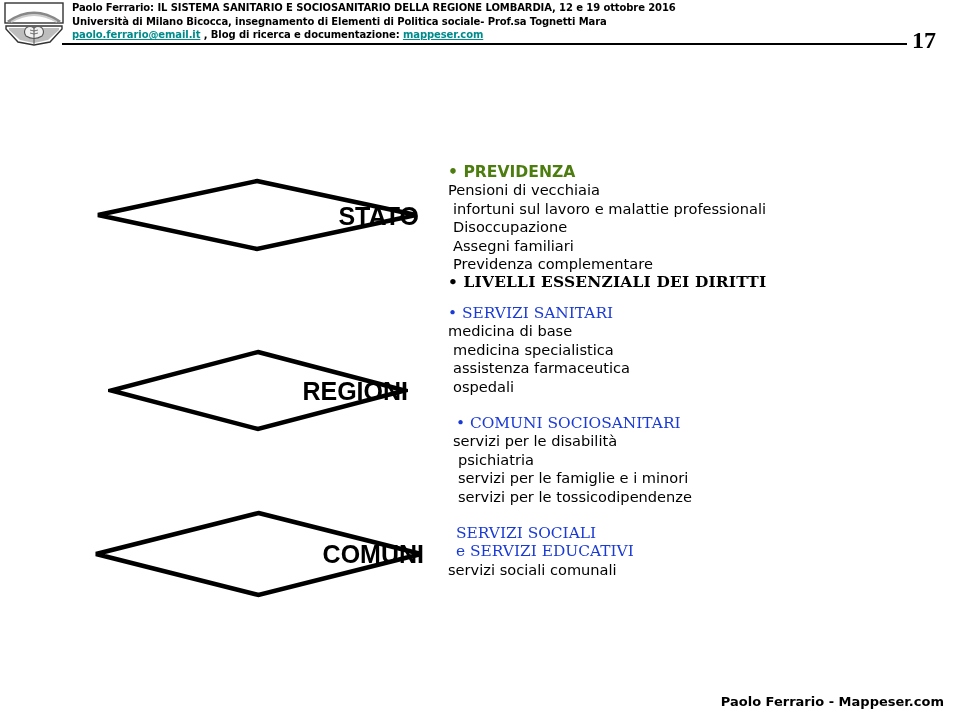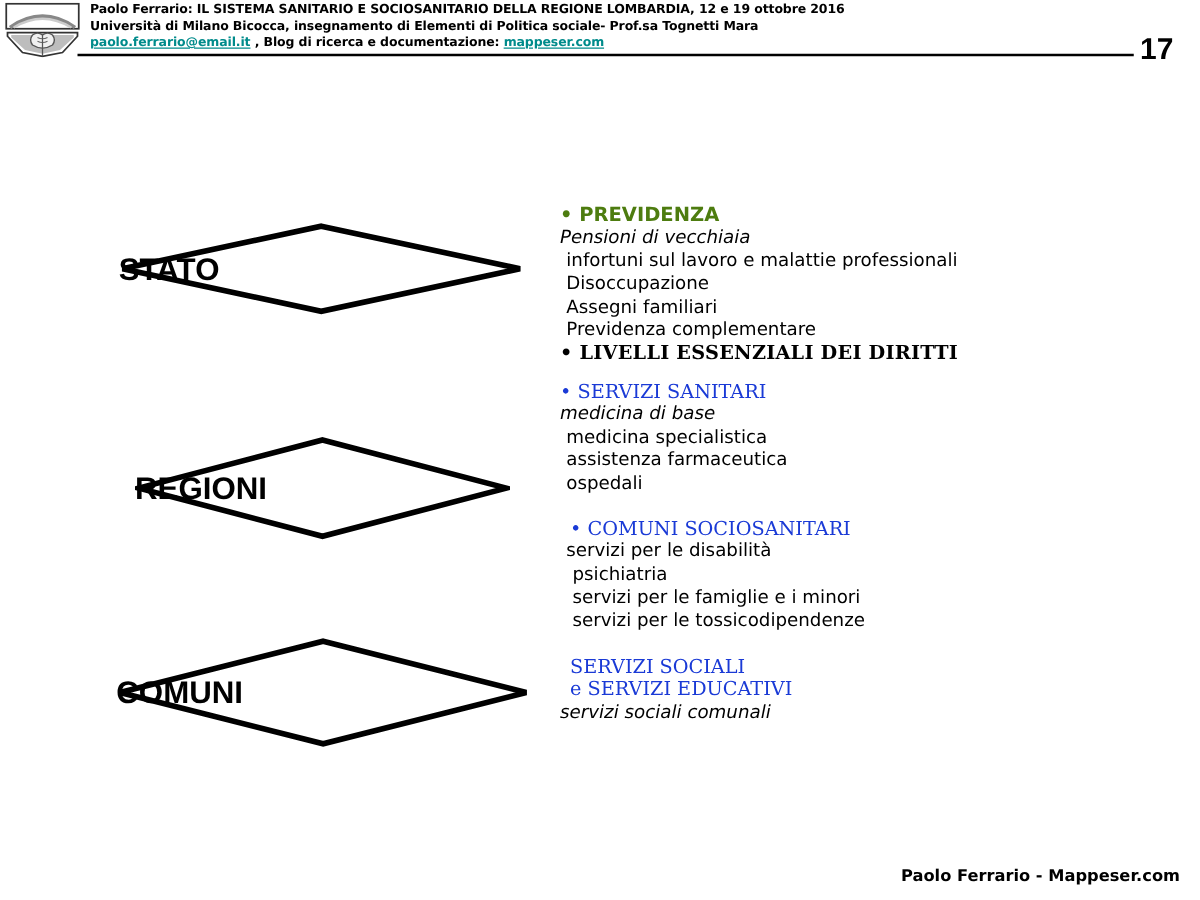--- a/index.html
+++ b/index.html
@@ -48,39 +48,39 @@
   #header-rule {
     position: absolute;
     left: 62px; top: 43px;
     width: 845px;
     height: 2px;
     background: #000000;
   }
   #page-number {
     position: absolute;
     left: 912px; top: 28px;
-    font-family: Liberation Sans, sans-serif;
+    font-family: Liberation Serif, serif;
     font-weight: bold;
     font-size: 24px;
     color: #000000;
     line-height: 1;
   }
 
   
   .diamond-wrap {
     position: absolute;
   }
   .diamond-wrap svg {
     display: block;
   }
   .diamond-label {
     position: absolute;
     left: 0;
     width: 100%;
-    text-align: left;
+    text-align: right;
     font-family: "Liberation Sans", sans-serif;
     font-weight: bold;
     font-size: 25px;
     color: #000000;
     line-height: 1;
   }
 
   #diamond-stato      { left: 95px;  top: 178px; width: 324px; height: 74px; }
   #diamond-stato .diamond-label   { top: 26px; }
   #diamond-regioni    { left: 108px; top: 349px; width: 300px; height: 83px; }
@@ -114,21 +114,21 @@
     font-size: 15.6px;
     font-family: "DejaVu Sans", sans-serif;
   }
   .tline.strong-black {
     font-weight: bold;
     color: #000000;
     font-size: 15.4px;
     font-family: "DejaVu Serif", serif;
     letter-spacing: 0.2px;
   }
-  .tline.ind0 { padding-left: 0px; font-style: italic; }
+  .tline.ind0 { padding-left: 0px; }
   .tline.ind1 { padding-left: 5px; }
   .tline.ind2 { padding-left: 10px; }
   .tline.bullet0 { padding-left: 0px; }
   .tline.bullet1 { padding-left: 8px; }
 
   #block-previdenza      { top: 163px; }
   #block-sanitari        { top: 304px; }
   #block-sociosanitari   { top: 414px; }
   #block-sociali         { top: 524px; }
 

